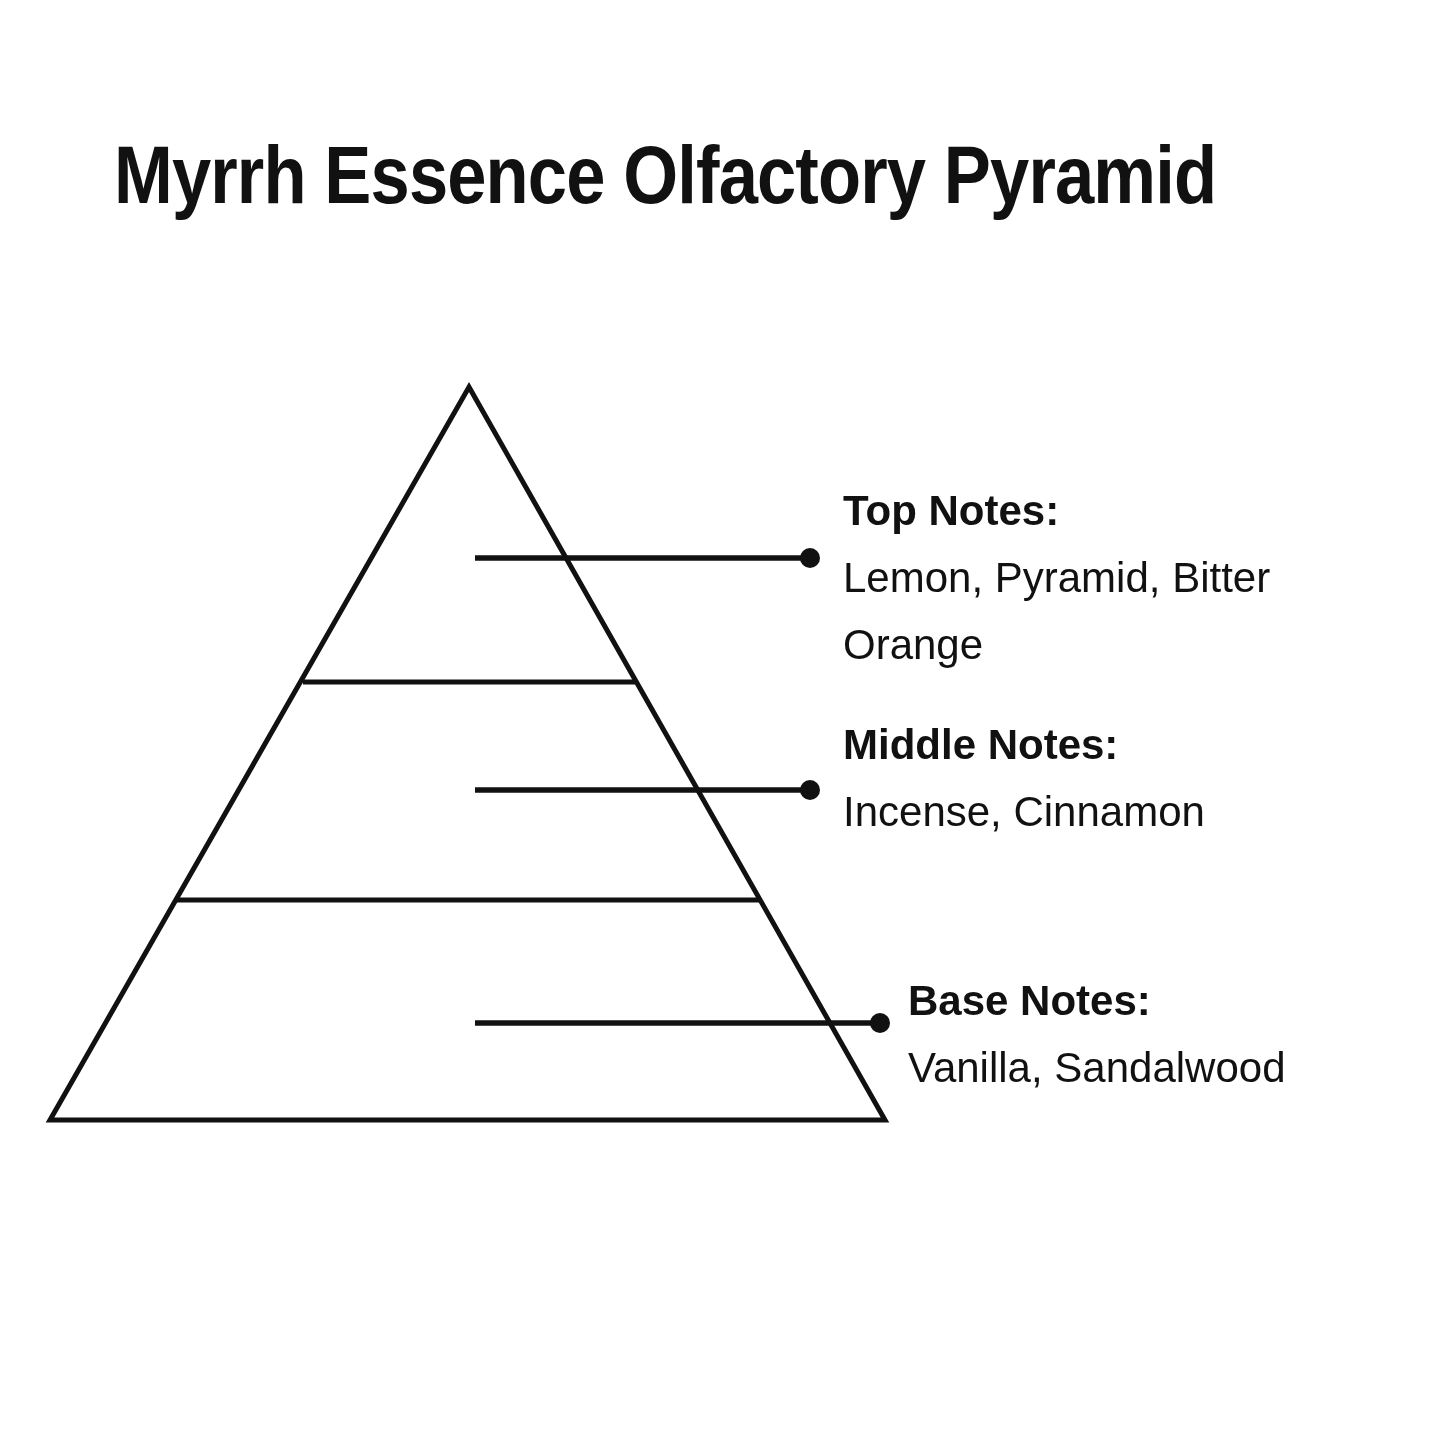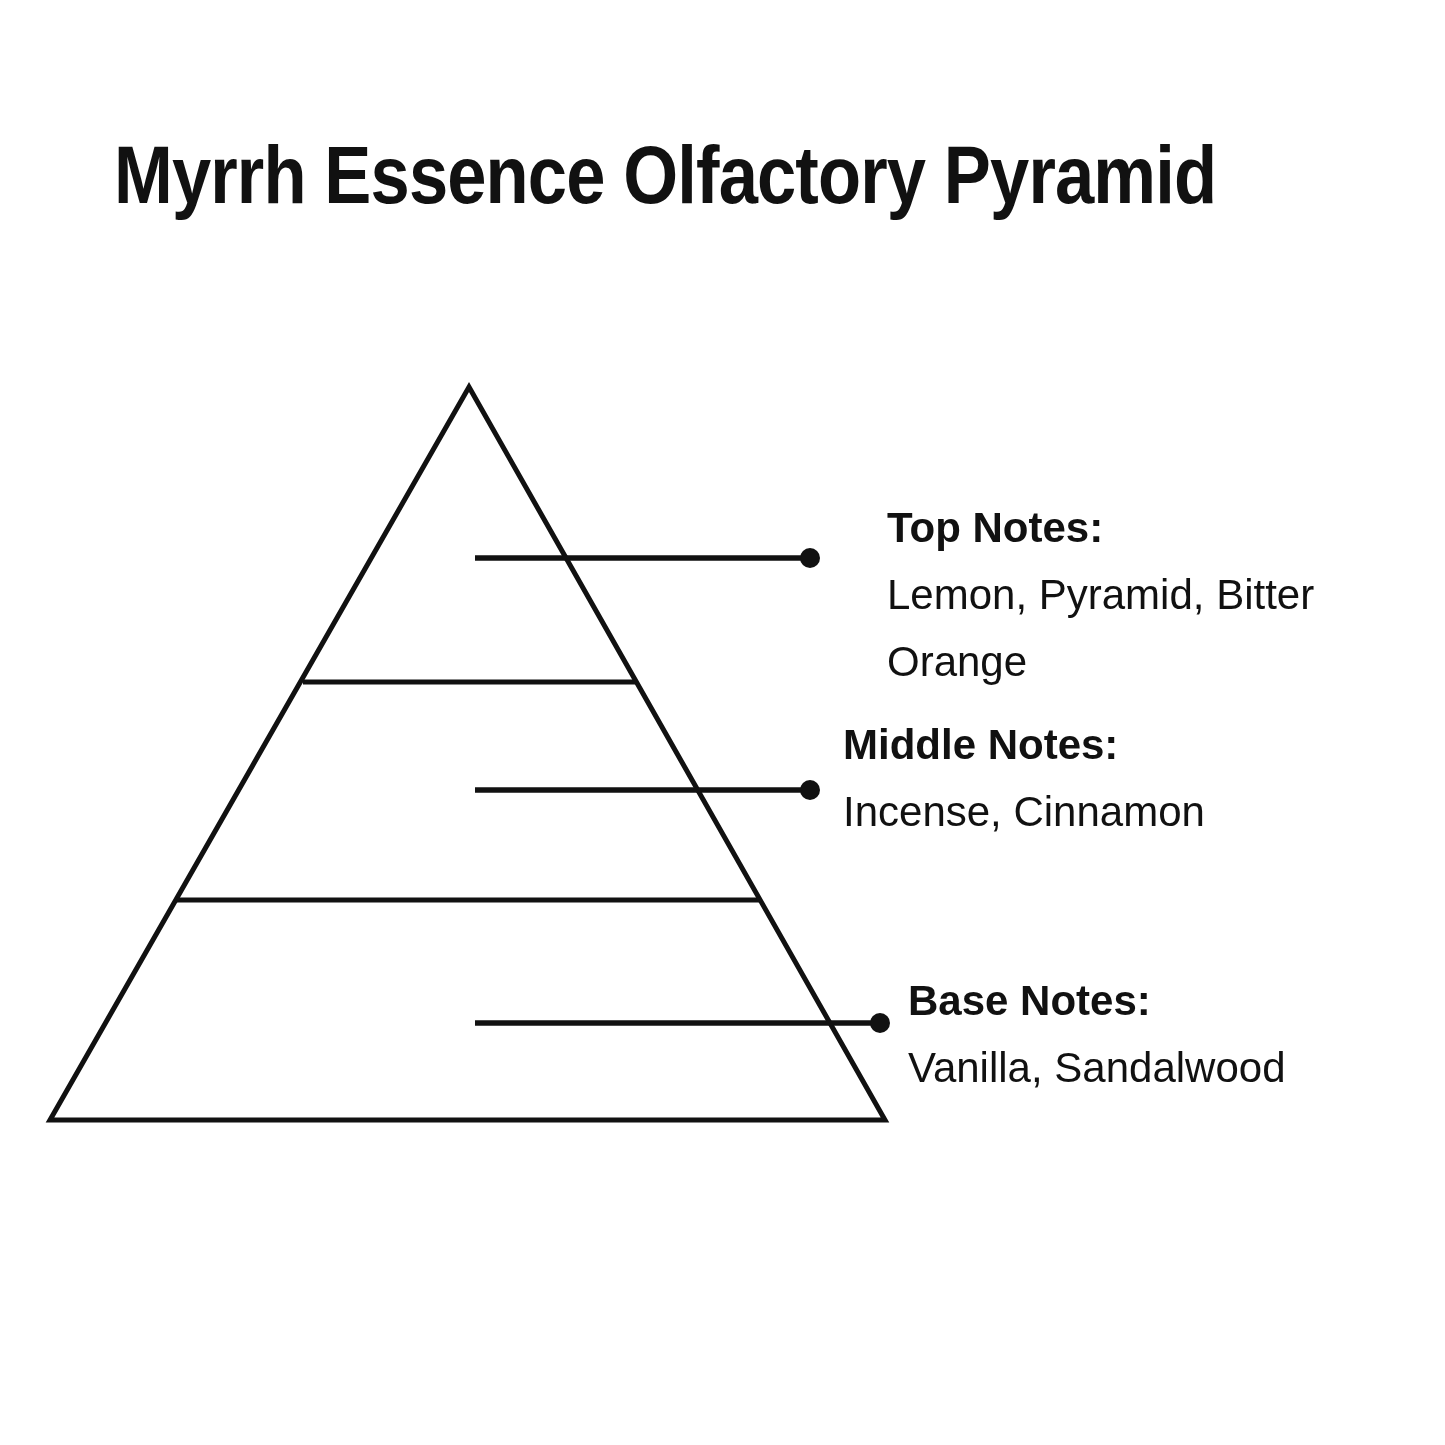--- a/index.html
+++ b/index.html
@@ -42,21 +42,21 @@
   .leader { stroke-width: 5.5px; }
   .dot { fill: var(--ink); stroke: none; }
   .note-block {
     position: absolute;
     width: 525px;
     color: var(--ink);
     font-size: 42px;
     line-height: 67px;
   }
   .note-block .note-label { font-weight: bold; }
-  .note-top    { left: 843px; top: 494px; margin-left: 44px; }
+  .note-top    { left: 843px; top: 477px; }
   .note-middle { left: 843px; top: 711px; }
   .note-base   { left: 908px; top: 967px; }
 </style>
 </head>
 <body>
 
 <div class="canvas">
 
   <h1 class="title">Myrrh Essence Olfactory Pyramid</h1>
 

